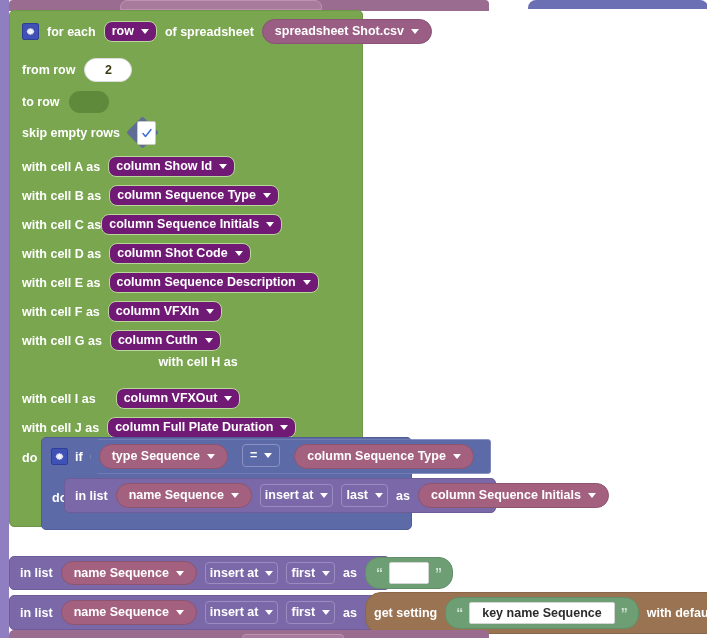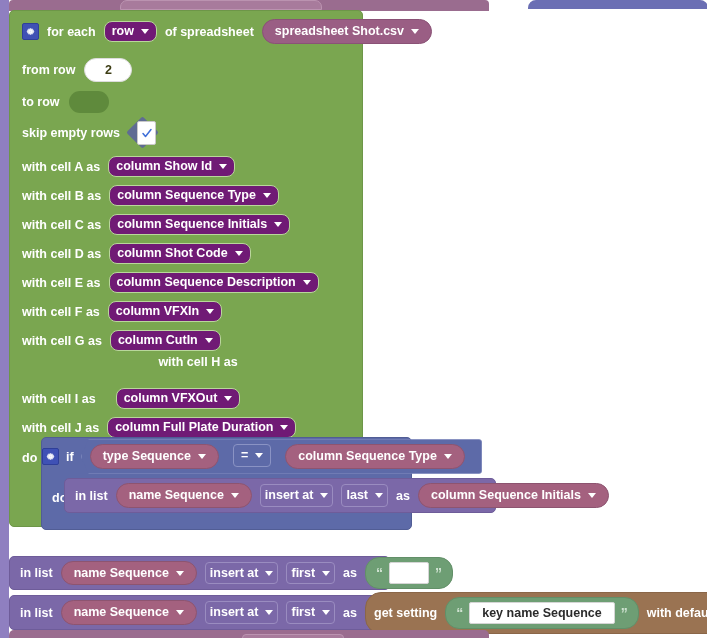--- a/index.html
+++ b/index.html
@@ -64,21 +64,21 @@
             width:42px;height:28px;}
   .diamond{position:absolute;left:5px;top:2px;width:23px;height:23px;background:#5f6c93;
            transform:rotate(45deg);border-radius:2px;}
   .chkbox{position:relative;width:17px;height:22px;background:#ffffff;border:1px solid #c9c9c9;
           border-radius:2px;display:flex;align-items:center;justify-content:center;cursor:pointer;}
   .chkbox svg{display:block;}
 
   
   .ifblk{left:41px;top:437px;width:371px;height:93px;background:#5d6aa8;
          border:1px solid #515d95;border-radius:5px;}
-  .ifrow{position:absolute;left:0;top:0;height:37px;display:flex;align-items:center;gap:7px;}
+  .ifrow{position:absolute;left:0;top:0;height:37px;display:flex;align-items:center;padding-left:9px;gap:7px;}
   .bool-slot{display:flex;align-items:flex-start;gap:14px;background:#5d6aa8;border:1px solid #7782b8;
              border-radius:3px;padding:4px 16px 4px 8px;clip-path:polygon(8px 0,100% 0,100% 100%,8px 100%,0 50%);}
   .fld-blue{display:inline-flex;align-items:center;gap:5px;background:#5d6aa8;
             border:1px solid #8a93c4;border-radius:4px;padding:4px 7px;color:#ffffff;
             white-space:nowrap;line-height:1;cursor:pointer;}
 
   
   .inlist-inner{position:absolute;left:22px;top:40px;width:420px;height:33px;background:#7b68a8;
                 border:1px solid #6e5c99;border-radius:5px;display:flex;align-items:center;
                 gap:8px;padding-left:10px;z-index:4;}
@@ -170,21 +170,21 @@
         <i class="caret"></i>
       </span>
     </div>
     <div class="row" style="top:170px;left:12px;gap:8px;">
       <span class="lbl">with cell B as</span>
       <span class="fld-green">
         <span>column Sequence Type</span>
         <i class="caret"></i>
       </span>
     </div>
-    <div class="row" style="top:199px;left:12px;gap:8px;">
+    <div class="row" style="top:199px;left:12px;">
       <span class="lbl">with cell C as</span>
       <span class="fld-green">
         <span>column Sequence Initials</span>
         <i class="caret"></i>
       </span>
     </div>
     <div class="row" style="top:228px;left:12px;gap:8px;">
       <span class="lbl">with cell D as</span>
       <span class="fld-green">
         <span>column Shot Code</span>

